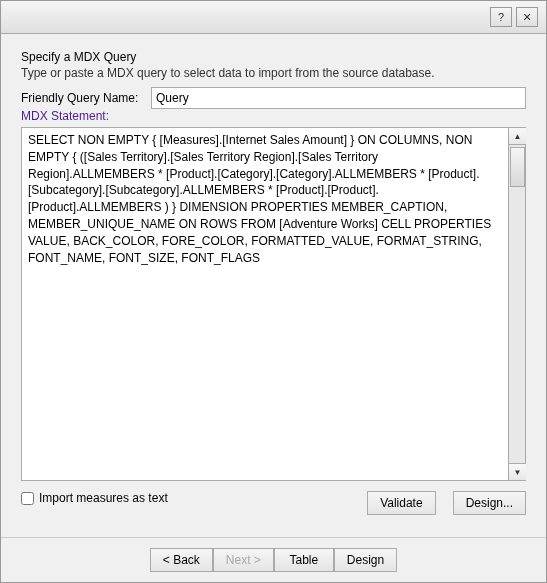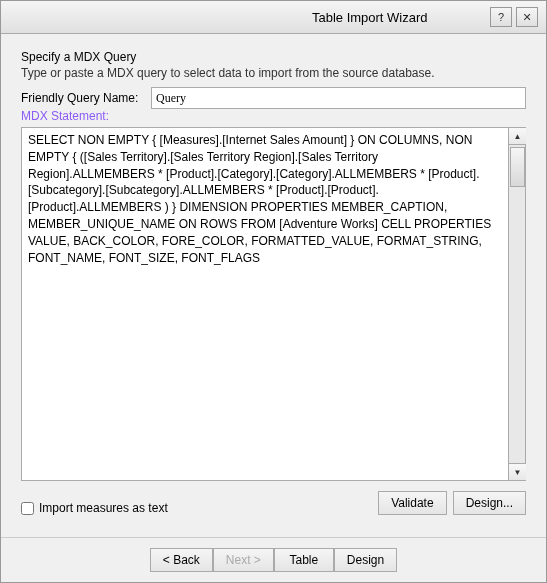--- a/index.html
+++ b/index.html
@@ -101,33 +101,33 @@
       flex-shrink: 0;
     }
 
     .form-input {
       flex: 1;
       height: 22px;
       border: 1px solid #aaa;
       background: #fff;
       padding: 2px 4px;
       font-size: 12px;
-      font-family: Liberation Serif, serif;
+      font-family: Liberation Sans, sans-serif;
       outline: none;
     }
 
     .mdx-label {
       font-size: 12px;
-      color: #8b5cf6;
+      color: #4c1d95;
       margin-bottom: 4px;
     }
 
     .bottom-options {
       display: flex;
-      align-items: flex-end;
+      align-items: flex-start;
       margin-top: 10px;
       margin-bottom: 10px;
     }
 
     .checkbox-label {
       display: flex;
       align-items: center;
       gap: 5px;
       font-size: 12px;
       color: #000;
@@ -138,21 +138,21 @@
       width: 13px;
       height: 13px;
       border: 1px solid #888;
       background: #fff;
       cursor: pointer;
     }
 
     .right-buttons {
       margin-left: auto;
       display: flex;
-      gap: 6px;
+      gap: 17px;
     }
 
     .btn {
       height: 24px;
       padding: 0 12px;
       border: 1px solid #aaa;
       background: linear-gradient(to bottom, #f5f5f5, #e5e5e5);
       font-size: 12px;
       font-family: inherit;
       cursor: pointer;
@@ -248,21 +248,20 @@
       margin: 2px auto;
     }
   </style>
 </head>
 <body>
 
 <div class="window">
 
   <div class="title-bar">
     <div class="title-bar-left"></div>
-    <span class="title-text">Table Import Wizard</span>
     <div class="title-bar-controls">
       <button class="title-btn">?</button>
       <button class="title-btn">✕</button>
     </div>
   </div>
 
   <div class="content">
 
     <div class="section-title">Specify a MDX Query</div>
     <div class="section-desc">Type or paste a MDX query to select data to import from the source database.</div>

